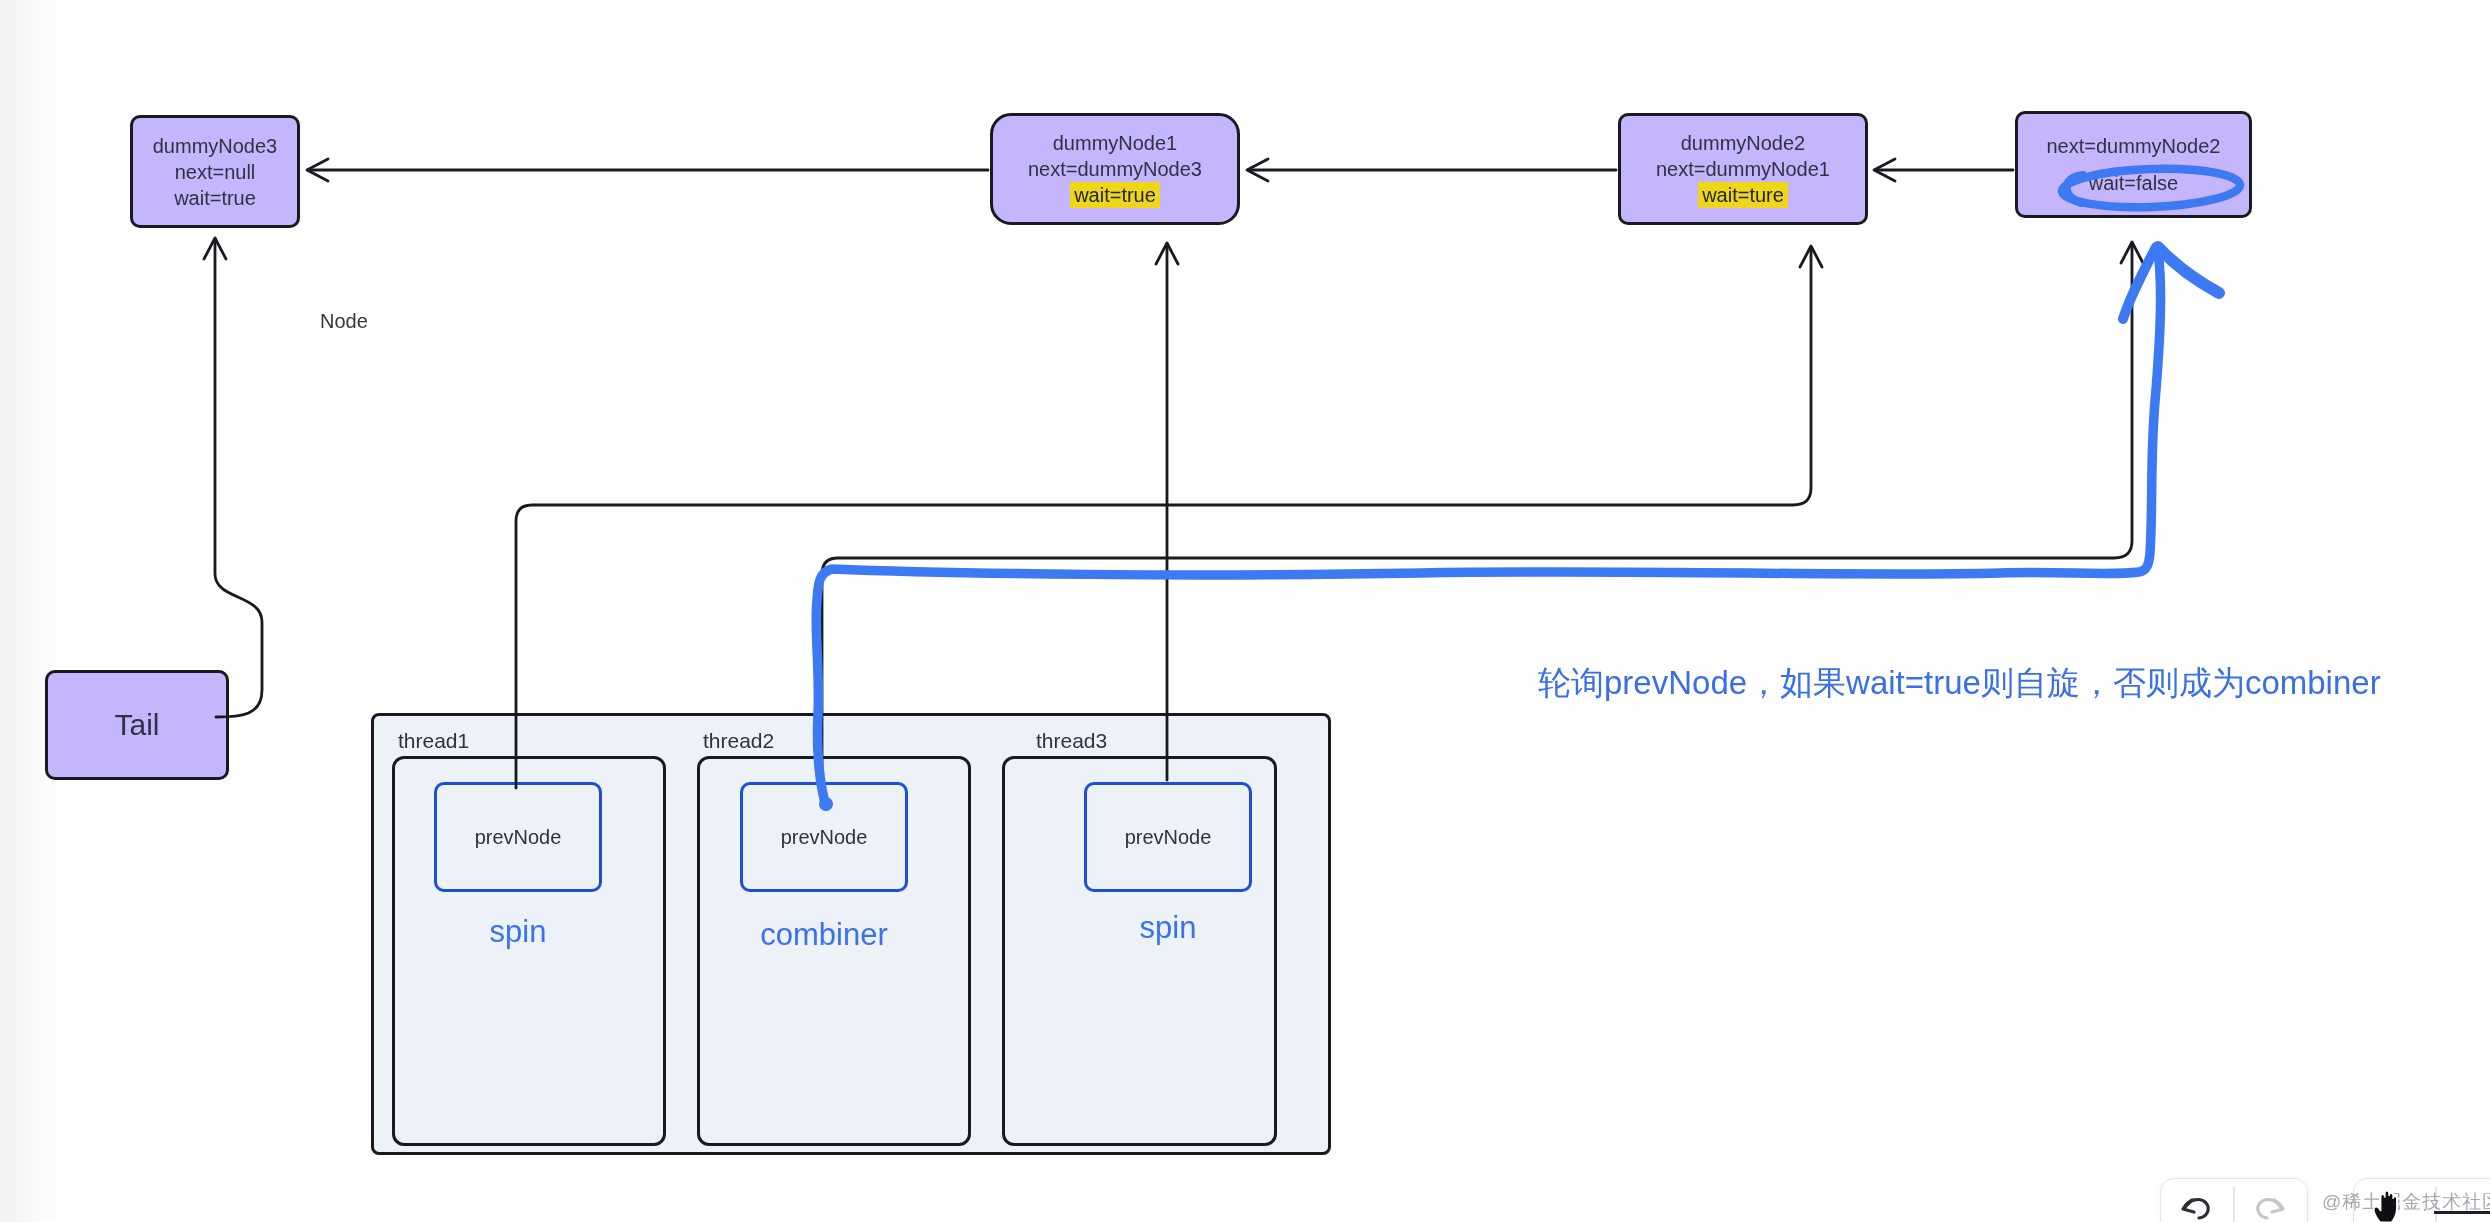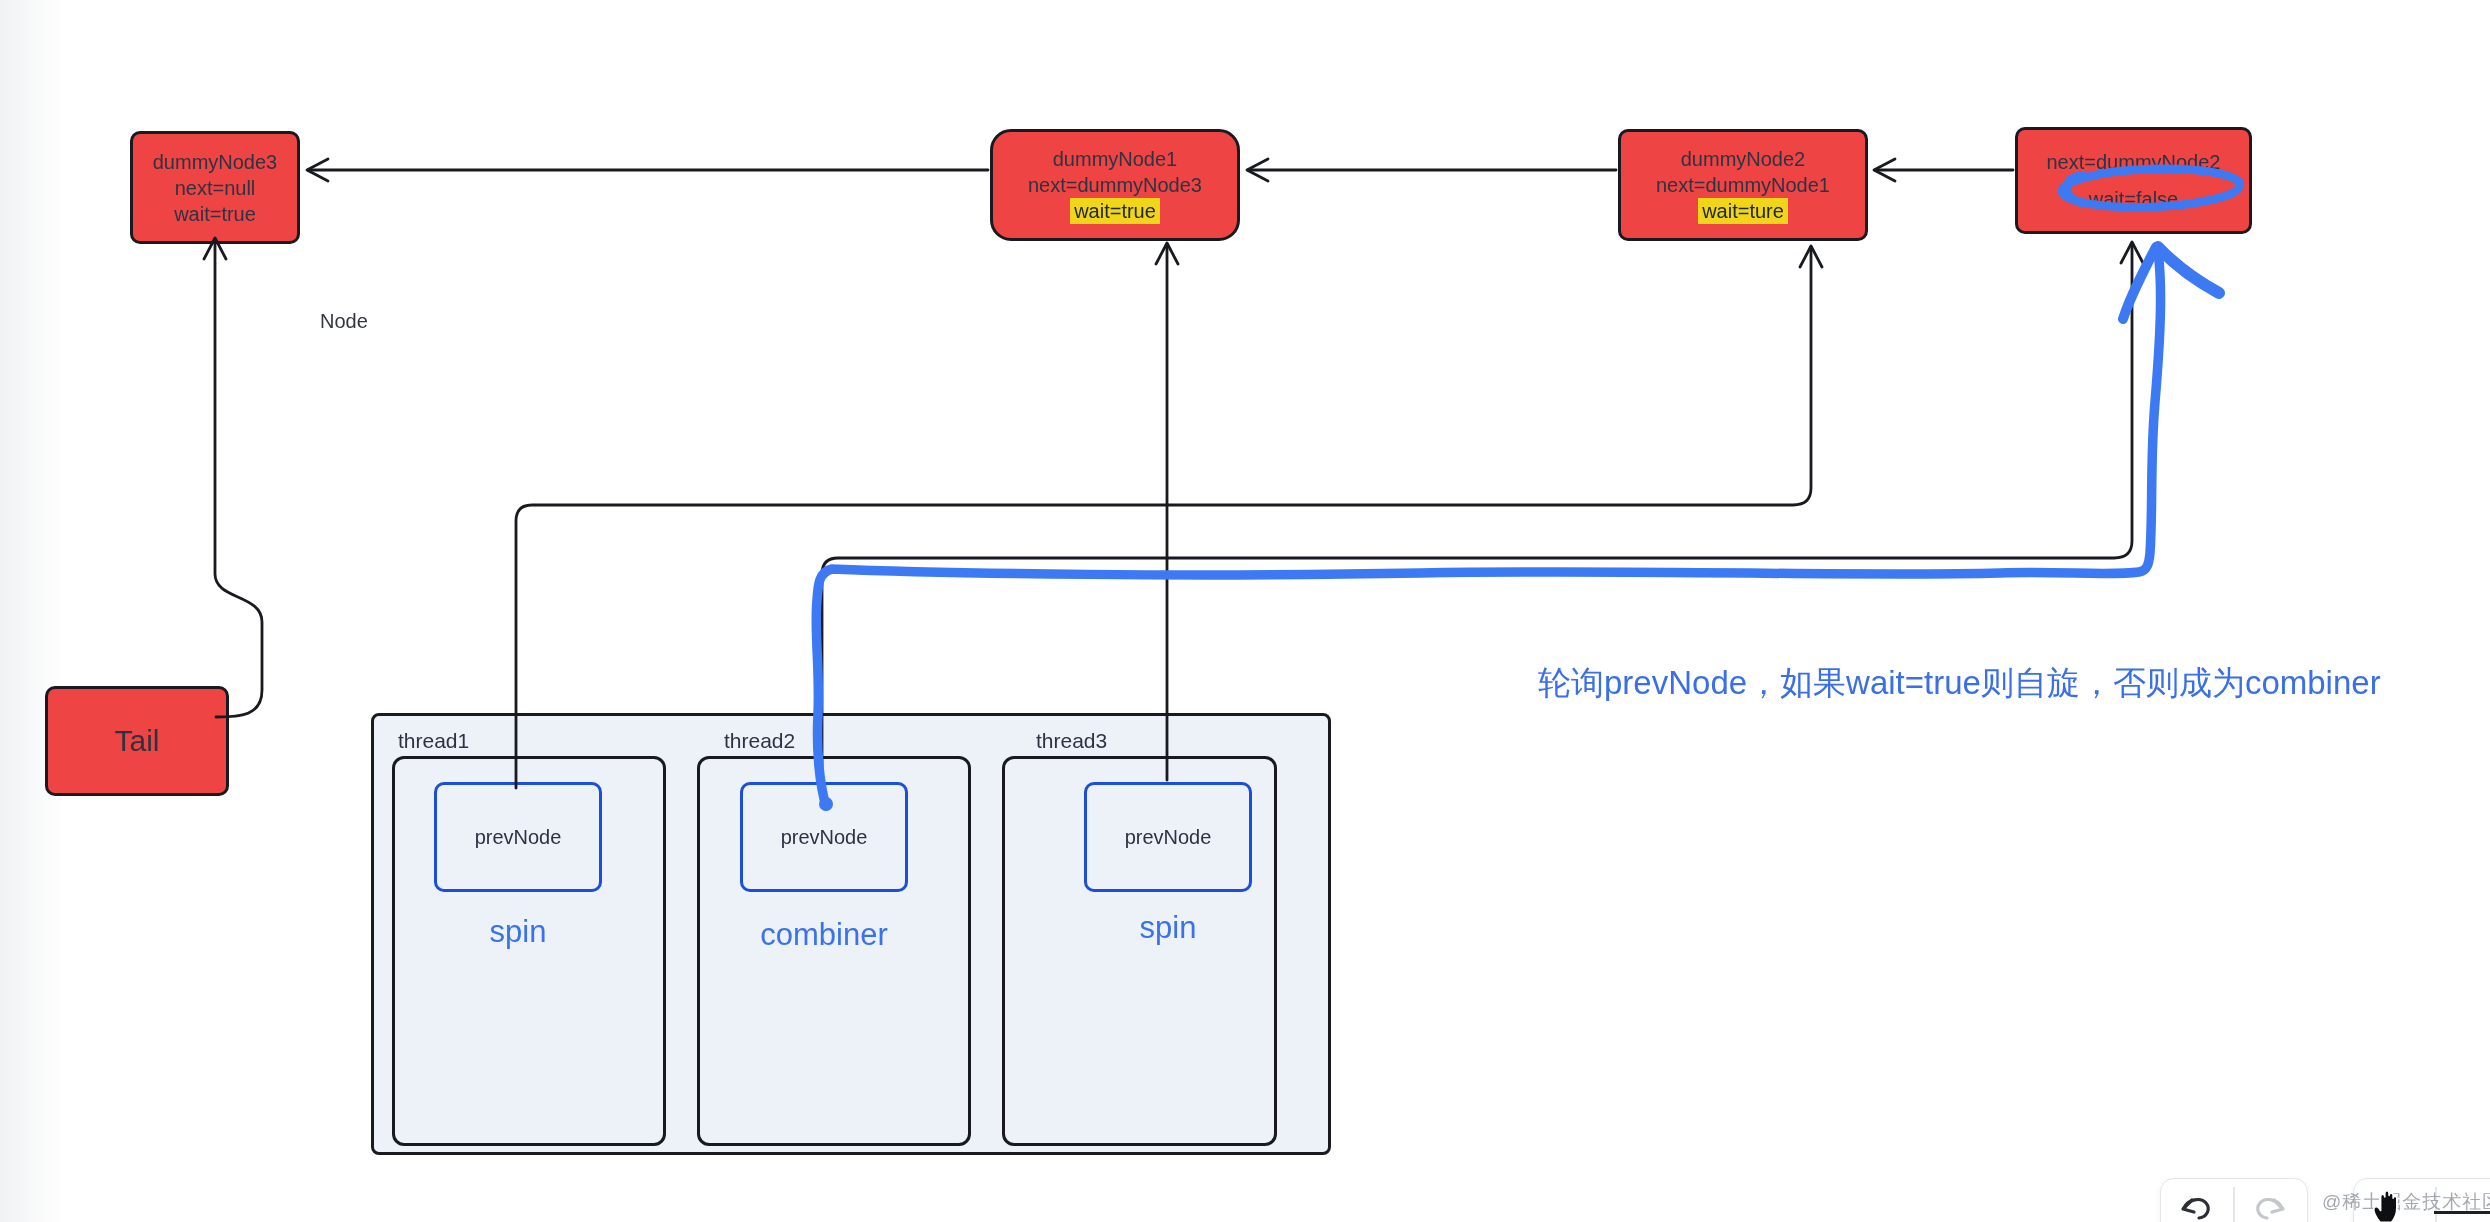--- a/index.html
+++ b/index.html
@@ -5,23 +5,23 @@
   html,body{margin:0;padding:0;}
   body{
     width:2490px;height:1222px;position:relative;overflow:hidden;
     background:#ffffff;
     font-family:"Liberation Sans","DejaVu Sans",sans-serif;
   }
   .edge-fade{position:absolute;left:0;top:0;width:64px;height:100%;
     background:linear-gradient(90deg,#f1f2f4,rgba(255,255,255,0));pointer-events:none;z-index:0;}
   
   .nodebox{
-    position:absolute;background:#ef4444;border:3px solid #181a20;border-radius:10px;
+    position:absolute;background:#c4b5fd;border:3px solid #181a20;border-radius:10px;
     box-sizing:border-box;color:#2e3342;font-size:20px;line-height:26px;text-align:center;
-    display:flex;flex-direction:column;justify-content:center;align-items:center;z-index:1;margin-top:16px;
+    display:flex;flex-direction:column;justify-content:center;align-items:center;z-index:1;
   }
   .nodebox .hl{background:#f0d618;color:#23262e;padding:0 4px;display:inline-block;}
   .plain-label{position:absolute;color:#33363f;font-size:20px;z-index:1;}
   
   .container{
     position:absolute;left:371px;top:713px;width:960px;height:442px;
     background:#edf1f8;border:3px solid #181a20;border-radius:8px;box-sizing:border-box;z-index:1;
   }
   .threadbox{
     position:absolute;border:3px solid #181a20;border-radius:12px;box-sizing:border-box;
@@ -78,21 +78,21 @@
 
 <div class="plain-label" style="left:320px;top:310px;">Node</div>
 
 <div class="nodebox" style="left:45px;top:670px;width:184px;height:110px;font-size:30px;align-items:center;">
   <div>Tail</div>
 </div>
 
 <div class="container"></div>
 
 <div class="threadlabel" style="left:398px;top:729px;">thread1</div>
-<div class="threadlabel" style="left:724px;top:729px;">thread2</div>
+<div class="threadlabel" style="left:703px;top:729px;">thread2</div>
 <div class="threadlabel" style="left:1008px;top:729px;margin-left:28px;">thread3</div>
 
 <div class="threadbox" style="left:392px;"></div>
 <div class="threadbox" style="left:697px;"></div>
 <div class="threadbox" style="left:1002px;width:275px;"></div>
 
 <div class="prevbox" style="left:434px;">
   <span>prevNode</span>
 </div>
 <div class="prevbox" style="left:740px;">

